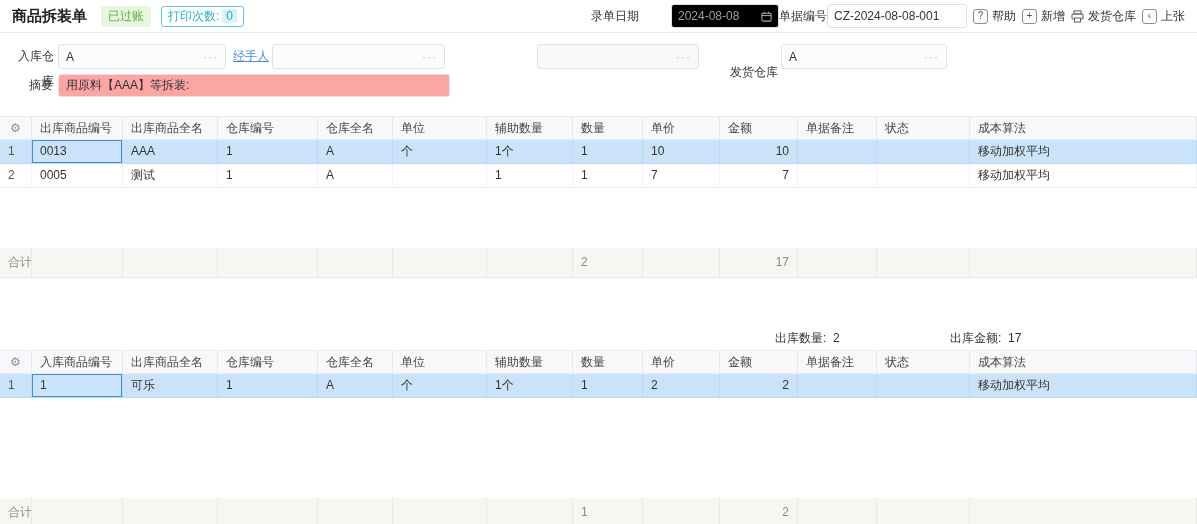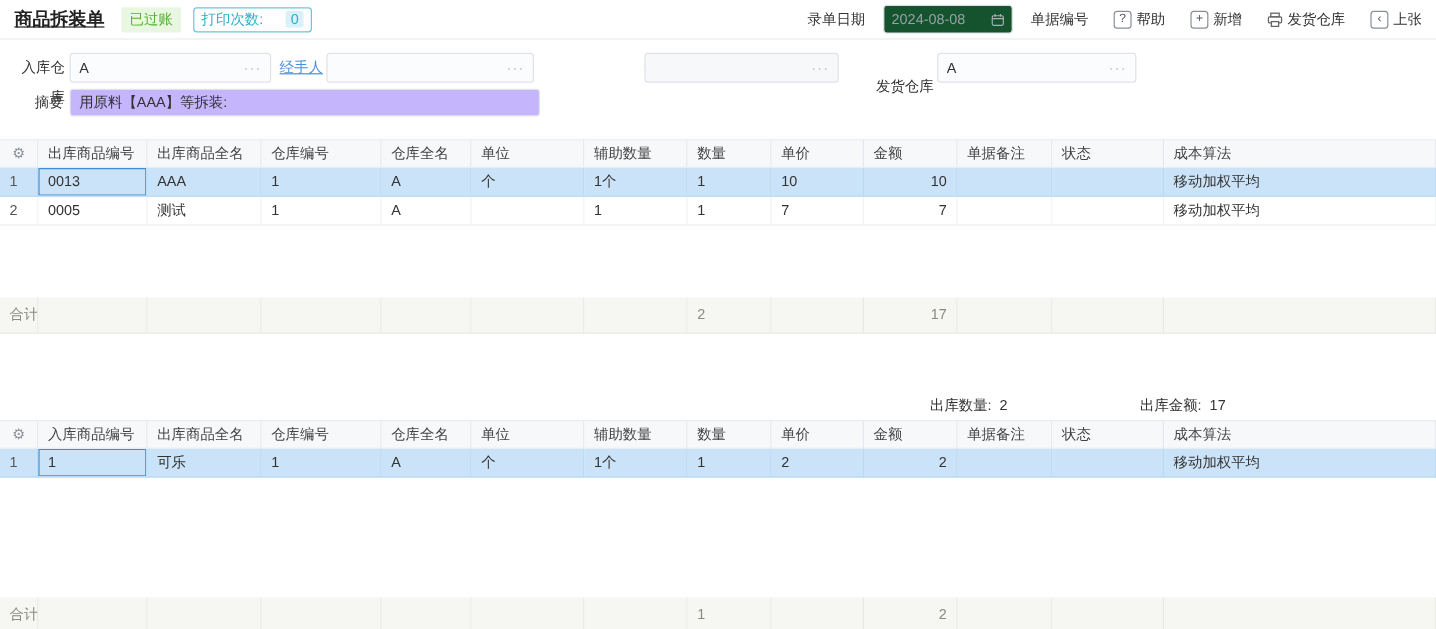--- a/index.html
+++ b/index.html
@@ -1,30 +1,30 @@
 <!DOCTYPE html>
 <html><head>
 <meta charset="utf-8">
 <style>
   html,body{margin:0;padding:0;width:1197px;height:524px;overflow:hidden;background:#fff;
     font-family:"Liberation Sans","DejaVu Sans",sans-serif;font-size:12px;color:#333;}
 
   
   .topbar{position:absolute;top:0;left:0;right:0;height:33px;border-bottom:1px solid #e9ebee;
     display:flex;align-items:center;padding:0 12px;box-sizing:border-box;}
-  .title{font-size:15px;font-weight:bold;color:#222;text-decoration:underline;}
+  .title{font-size:15px;font-weight:bold;color:#222;}
   .badge-posted{margin-left:14px;background:#e9f7e2;color:#55b232;padding:2px 7px;border-radius:2px;font-size:12px;}
-  .badge-print{margin-left:10px;border:1px solid #6cc5d8;color:#2ab1c4;padding:1px 6px;border-radius:3px;font-size:12px;display:inline-flex;align-items:center;gap:19px;}
+  .badge-print{margin-left:10px;border:1px solid #6cc5d8;color:#2ab1c4;padding:1px 6px;border-radius:3px;font-size:12px;display:inline-flex;align-items:center;gap:3px;}
   .badge-print .zero{background:#d9f2f7;padding:0 4px;border-radius:2px;}
-  .top-right{margin-left:auto;display:flex;align-items:center;gap:15px;}
+  .top-right{margin-left:auto;display:flex;align-items:center;gap:0;}
   .flabel{color:#333;white-space:nowrap;}
   .inputbox{display:inline-flex;align-items:center;border:1px solid #dcdfe4;border-radius:3px;height:24px;
     box-sizing:border-box;background:#fff;padding:0 6px;gap:4px;}
   .inputbox input{border:none;outline:none;background:transparent;font:inherit;color:#333;width:100%;padding:0;}
-  .inputbox.disabled{background:#14532d;}
+  .inputbox.disabled{background:#000000;margin-left:32px;}
   .inputbox.disabled input{color:#9aa0a8;}
   .date-box{width:108px;}
   .doc-box{width:140px;}
   .tbtn{display:inline-flex;align-items:center;gap:4px;color:#333;cursor:pointer;white-space:nowrap;margin-left:6px;}
   .ibox{display:inline-flex;align-items:center;justify-content:center;width:13px;height:13px;
     border:1px solid #8a8f98;border-radius:3px;font-size:10px;font-style:normal;color:#555;line-height:1;}
   .cal-icon,.printer-icon{display:inline-block;}
 
   
   .form-label{position:absolute;height:25px;line-height:25px;color:#333;text-align:right;}
@@ -72,20 +72,23 @@
       <input readonly="" value="2024-08-08" style="">
       <svg class="cal-icon" width="13" height="13" viewBox="0 0 13 13">
         <rect x="1" y="2.5" width="11" height="9.5" rx="1.5" fill="none" stroke="#aab0b8" stroke-width="1.2"></rect>
         <line x1="3.8" y1="0.8" x2="3.8" y2="3.5" stroke="#aab0b8" stroke-width="1.2"></line>
         <line x1="9.2" y1="0.8" x2="9.2" y2="3.5" stroke="#aab0b8" stroke-width="1.2"></line>
         <line x1="1" y1="5.4" x2="12" y2="5.4" stroke="#aab0b8" stroke-width="1.2"></line>
       </svg>
     </span>
 
     <span class="flabel">单据编号</span>
+    <span class="inputbox doc-box">
+      <input value="CZ-2024-08-08-001" style="">
+    </span>
 
     <span class="tbtn">
       <i class="ibox">?</i>
       <span>帮助</span>
     </span>
     <span class="tbtn">
       <i class="ibox">+</i>
       <span>新增</span>
     </span>
     <span class="tbtn">
@@ -124,21 +127,21 @@
 
   <span class="form-label" style="left:728px;top:60px;width:50px;">发货仓库</span>
   <span class="f-input" style="left:781px;top:44px;width:166px;">
     <input value="A" style="">
     <span class="dots">···</span>
   </span>
 </div>
 
 <div>
   <span class="form-label" style="left:28px;top:74px;width:26px;height:23px;line-height:23px;text-align:center;">摘要</span>
-  <span class="f-input" style="left:58px;top:74px;width:392px;height:23px;background:#c4b5fd;">
+  <span class="f-input" style="left:58px;top:74px;width:392px;height:23px;background:#fca5a5;">
     <input value="用原料【AAA】等拆装:" style="">
   </span>
 </div>
 
 <div class="grid" style="top:116px;">
   <div class="grow g-head">
     <div class="gc gear-cell">⚙</div>
     <div class="gc">出库商品编号</div>
     <div class="gc">出库商品全名</div>
     <div class="gc">仓库编号</div>

